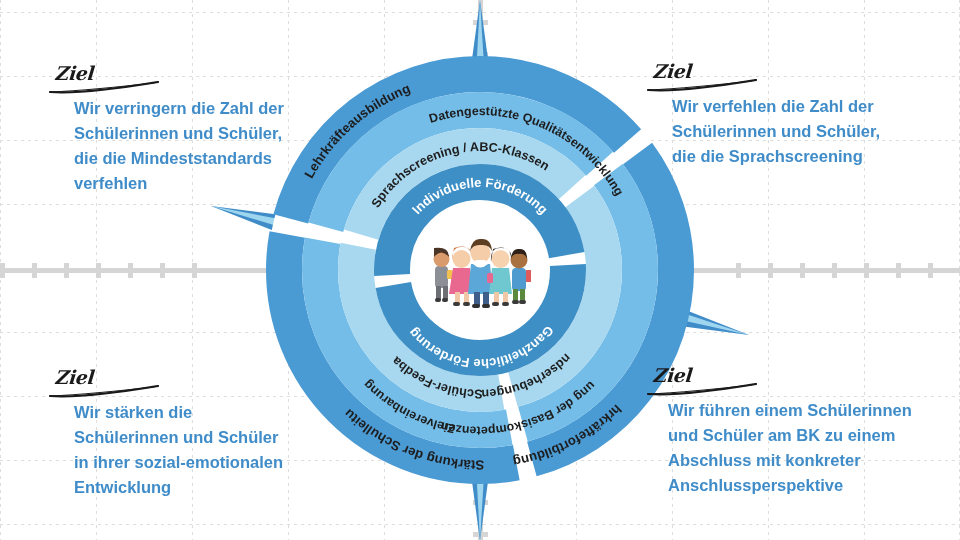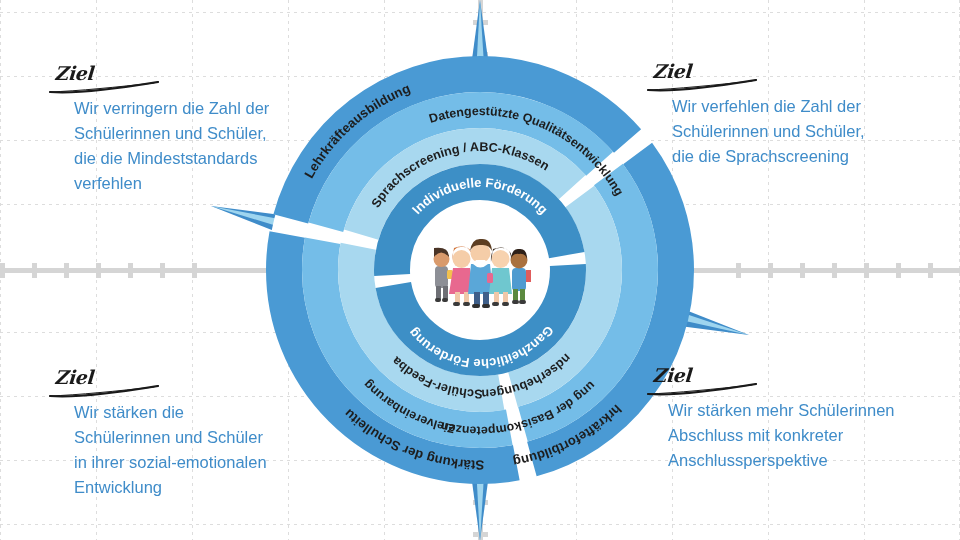--- a/index.html
+++ b/index.html
@@ -26,21 +26,21 @@
     font-family:"DejaVu Serif", serif;
     font-style:italic;font-weight:700;
     font-size:19px;color:#1a1a1a;
     letter-spacing:-.5px;
     display:inline-block;
     transform:skewX(-6deg);
   }
   .goal .swoosh{position:absolute;left:-8px;top:19px;width:120px;height:14px;}
   .goal .gtext{
     color:#3f8cc9;
-    font-weight:400;
+    font-weight:700;
     font-size:16.5px;
     line-height:25px;
     margin-top:4px;
   }
   #goal-tl{left:56px;top:62px;}
   #goal-tl .gtext{padding-left:18px;}
   #goal-tr{left:654px;top:60px;}
   #goal-tr .gtext{padding-left:18px;}
   #goal-bl{left:56px;top:366px;}
   #goal-bl .gtext{padding-left:18px;}
@@ -317,17 +317,18 @@
 
 <div class="goal" id="goal-br">
   <div class="ziel-wrap">
     <span class="ziel">Ziel</span>
     <svg class="swoosh" viewBox="0 0 120 14">
       <path d="M2,11 C28,13 68,8 110,1" stroke="#1a1a1a" stroke-width="2.2" fill="none" stroke-linecap="round"></path>
       <path d="M2,11 C30,10 70,6 106,2" stroke="#1a1a1a" stroke-width="1" fill="none" stroke-linecap="round"></path>
     </svg>
   </div>
   <div class="gtext">
-    <div>Wir stärken mehr Schülerinnen</div>
+    <div>Wir führen einem Schülerinnen</div>
+    <div>und Schüler am BK zu einem</div>
     <div>Abschluss mit konkreter</div>
     <div>Anschlussperspektive</div>
   </div>
 </div>
 
 </body></html>

